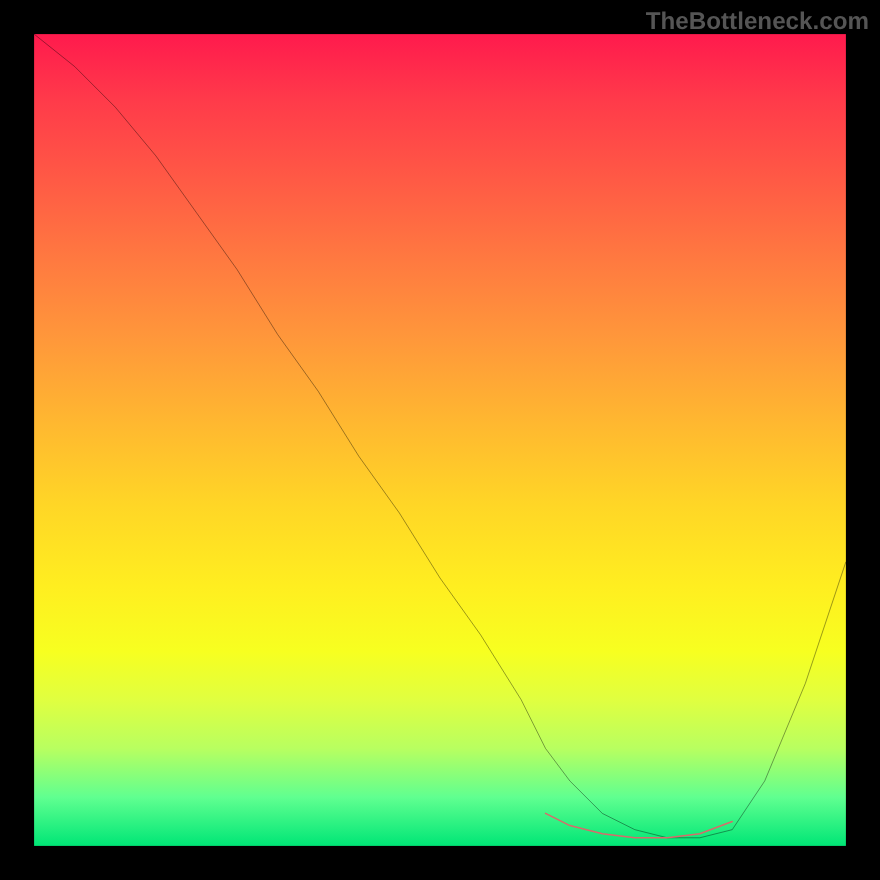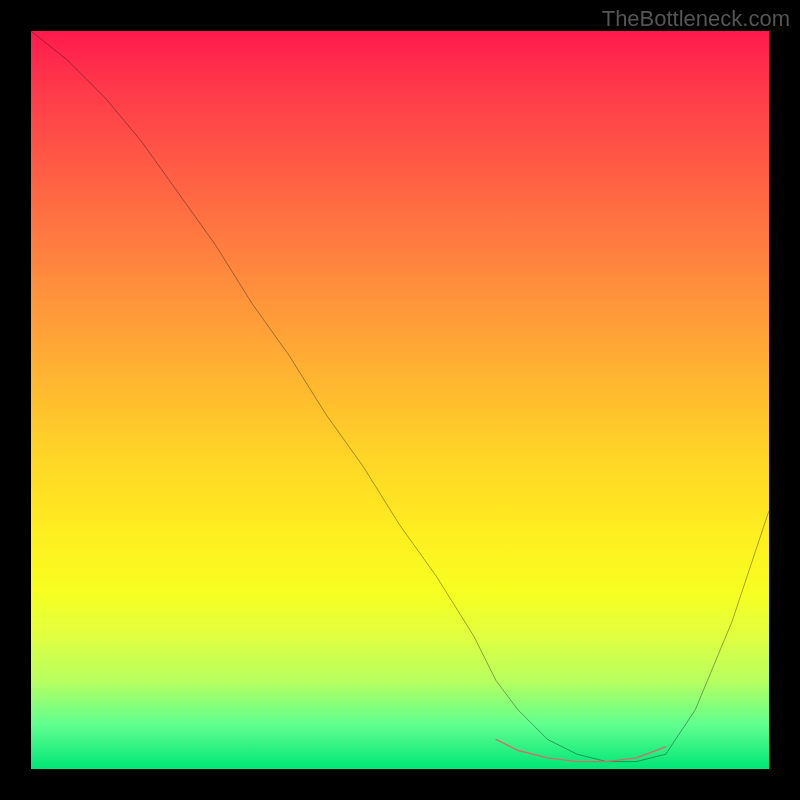--- a/index.html
+++ b/index.html
@@ -10,21 +10,21 @@
     background: #000;
     position: relative;
     font-family: Arial, Helvetica, sans-serif;
   }
   .watermark {
     position: absolute;
     top: 6px;
     right: 10px;
     color: #555;
     font-size: 22px;
-    font-weight: normal;
+    font-weight: bold;
     z-index: 10;
   }
   .plot-area {
     position: absolute;
     left: 31px;
     top: 31px;
     width: 738px;
     height: 738px;
     overflow: hidden;
   }

